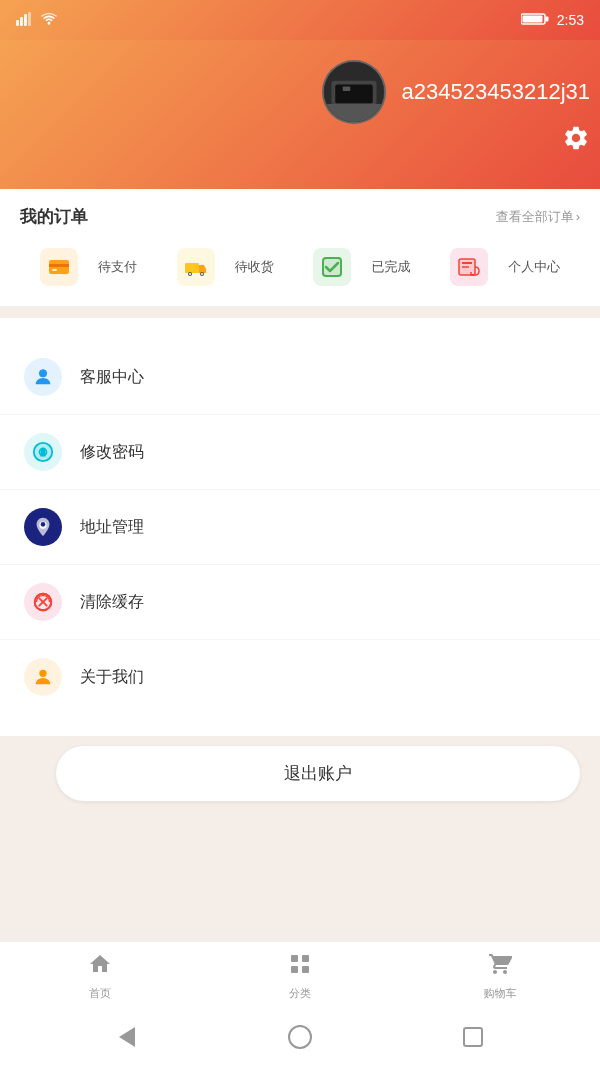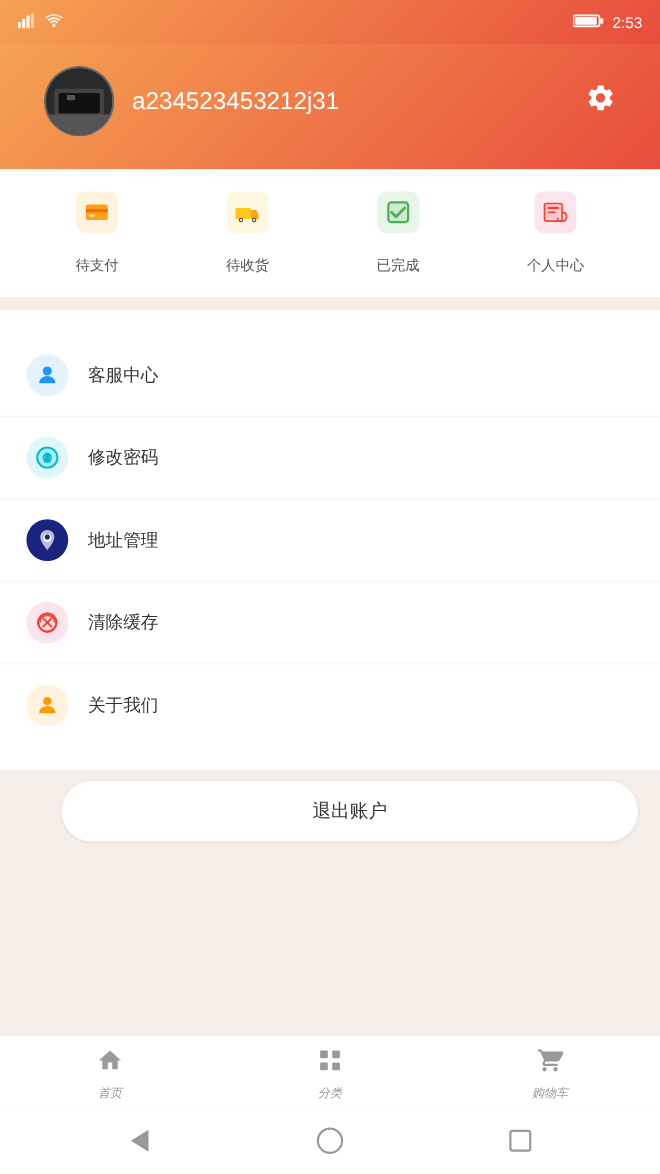--- a/index.html
+++ b/index.html
@@ -42,24 +42,25 @@
     }
     .time {
       color: white;
       font-size: 14px;
       font-weight: 500;
     }
 
     
     .header {
       background: linear-gradient(135deg, #f5a252, #e84c3d);
-      padding: 20px 40px 30px;
-      display: flex;
-      align-items: center;
+      padding: 20px 10px 30px;
+      display: flex;
+      align-items: flex-end;
       justify-content: space-between;
+      flex-direction: column;
     }
     .user-info {
       display: flex;
       align-items: center;
       gap: 16px;
     }
     .avatar {
       width: 64px;
       height: 64px;
       border-radius: 50%;
@@ -125,21 +126,21 @@
       font-size: 13px;
       color: #999;
     }
     .order-tabs {
       display: flex;
       justify-content: space-around;
       padding: 4px 0;
     }
     .order-tab {
       display: flex;
-      flex-direction: column;
+      flex-direction: row;
       align-items: center;
       gap: 20px;
       cursor: pointer;
     }
     .order-tab-icon {
       width: 38px;
       height: 38px;
       border-radius: 8px;
       display: flex;
       align-items: center;
@@ -214,21 +215,20 @@
       position: absolute;
       bottom: 60px;
       left: 0;
       right: 0;
       background: white;
       display: flex;
       justify-content: flex-start;
       align-items: center;
       padding: 10px 0 6px;
       border-top: 1px solid #eee;
-      font-style: italic;
     }
     .nav-item {
       display: flex;
       flex-direction: column;
       align-items: center;
       gap: 4px;
       cursor: pointer;
       flex: 1;
     }
     .nav-icon {
@@ -334,20 +334,27 @@
     <span class="username">a234523453212j31</span>
   </div>
   <div class="settings-icon">
     <svg width="28" height="28" viewBox="0 0 24 24" fill="white">
       <path d="M19.14,12.94c0.04-0.3,0.06-0.61,0.06-0.94c0-0.32-0.02-0.64-0.07-0.94l2.03-1.58c0.18-0.14,0.23-0.41,0.12-0.61 l-1.92-3.32c-0.12-0.22-0.37-0.29-0.59-0.22l-2.39,0.96c-0.5-0.38-1.03-0.7-1.62-0.94L14.4,2.81c-0.04-0.24-0.24-0.41-0.48-0.41 h-3.84c-0.24,0-0.43,0.17-0.47,0.41L9.25,5.35C8.66,5.59,8.12,5.92,7.63,6.29L5.24,5.33c-0.22-0.08-0.47,0-0.59,0.22L2.74,8.87 C2.62,9.08,2.66,9.34,2.86,9.48l2.03,1.58C4.84,11.36,4.8,11.69,4.8,12s0.02,0.64,0.07,0.94l-2.03,1.58 c-0.18,0.14-0.23,0.41-0.12,0.61l1.92,3.32c0.12,0.22,0.37,0.29,0.59,0.22l2.39-0.96c0.5,0.38,1.03,0.7,1.62,0.94l0.36,2.54 c0.05,0.24,0.24,0.41,0.48,0.41h3.84c0.24,0,0.44-0.17,0.47-0.41l0.36-2.54c0.59-0.24,1.13-0.56,1.62-0.94l2.39,0.96 c0.22,0.08,0.47,0,0.59-0.22l1.92-3.32c0.12-0.22,0.07-0.47-0.12-0.61L19.14,12.94z M12,15.6c-1.98,0-3.6-1.62-3.6-3.6 s1.62-3.6,3.6-3.6s3.6,1.62,3.6,3.6S13.98,15.6,12,15.6z"></path>
     </svg>
   </div>
 </div>
 
 <div class="orders-section">
+  <div class="orders-header">
+    <span class="orders-title">我的订单</span>
+    <div class="view-all">
+      <span>查看全部订单</span>
+      <span class="chevron-right"> ›</span>
+    </div>
+  </div>
   <div class="order-tabs">
     <div class="order-tab">
       <div class="order-tab-icon icon-pending">
         <svg width="24" height="24" viewBox="0 0 24 24">
           <rect width="20" height="14" x="2" y="5" rx="2" fill="#ff9800" opacity="0.9"></rect>
           <rect x="2" y="9" width="20" height="3" fill="#e65100" opacity="0.6"></rect>
           <rect x="5" y="14" width="5" height="2" rx="1" fill="white" opacity="0.8"></rect>
         </svg>
       </div>
       <span class="order-tab-label">待支付</span>

